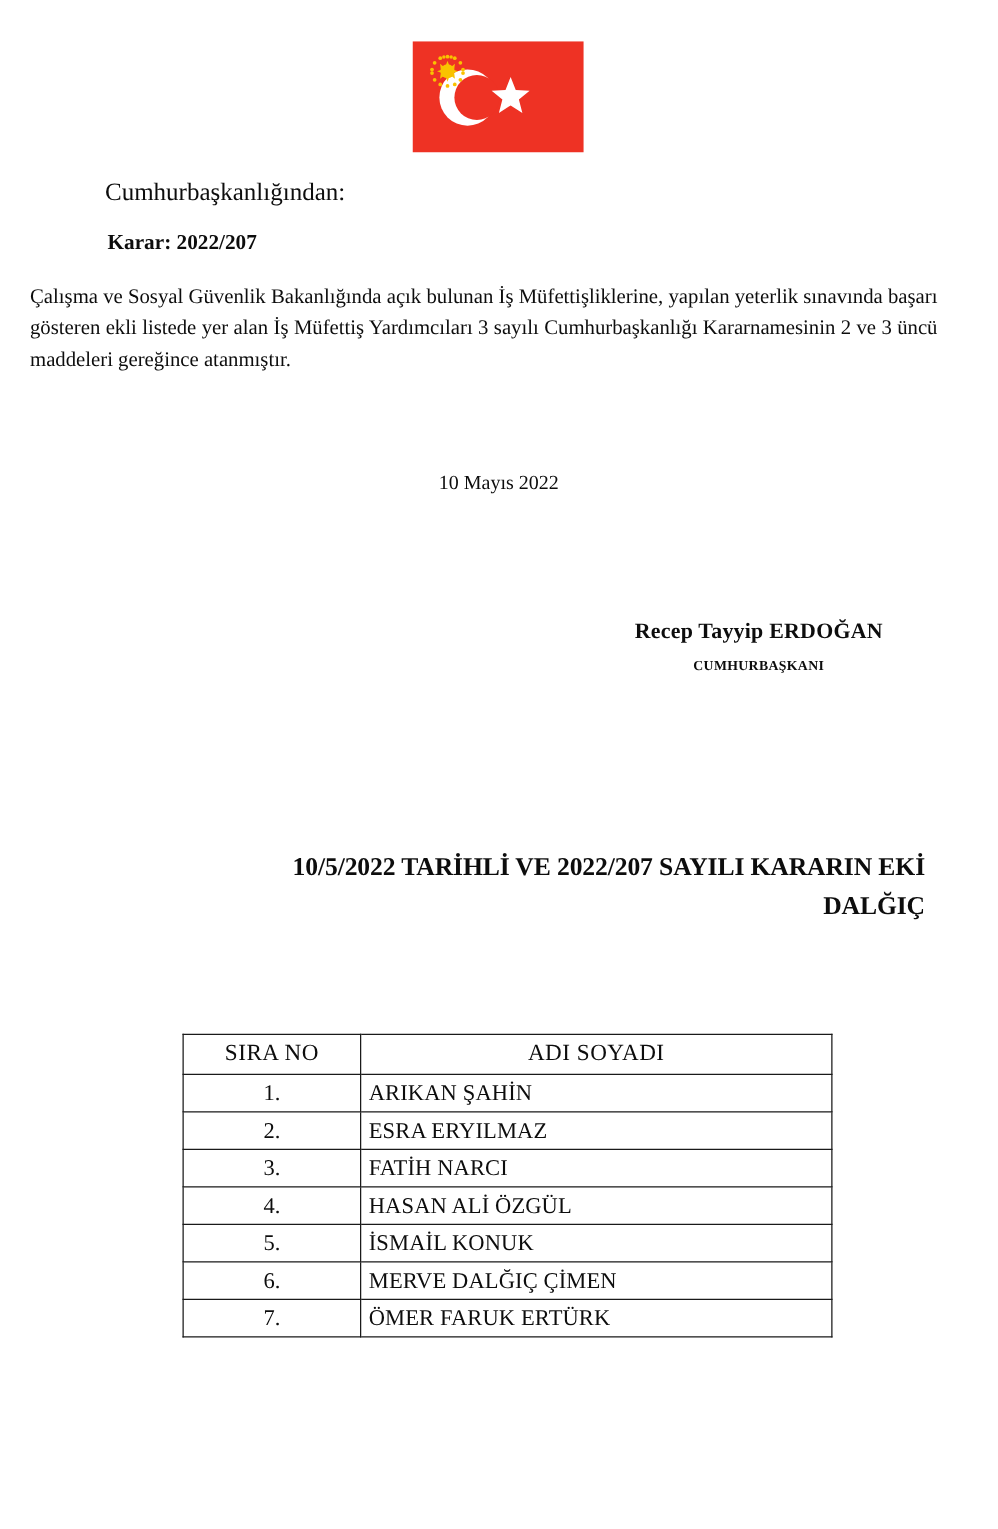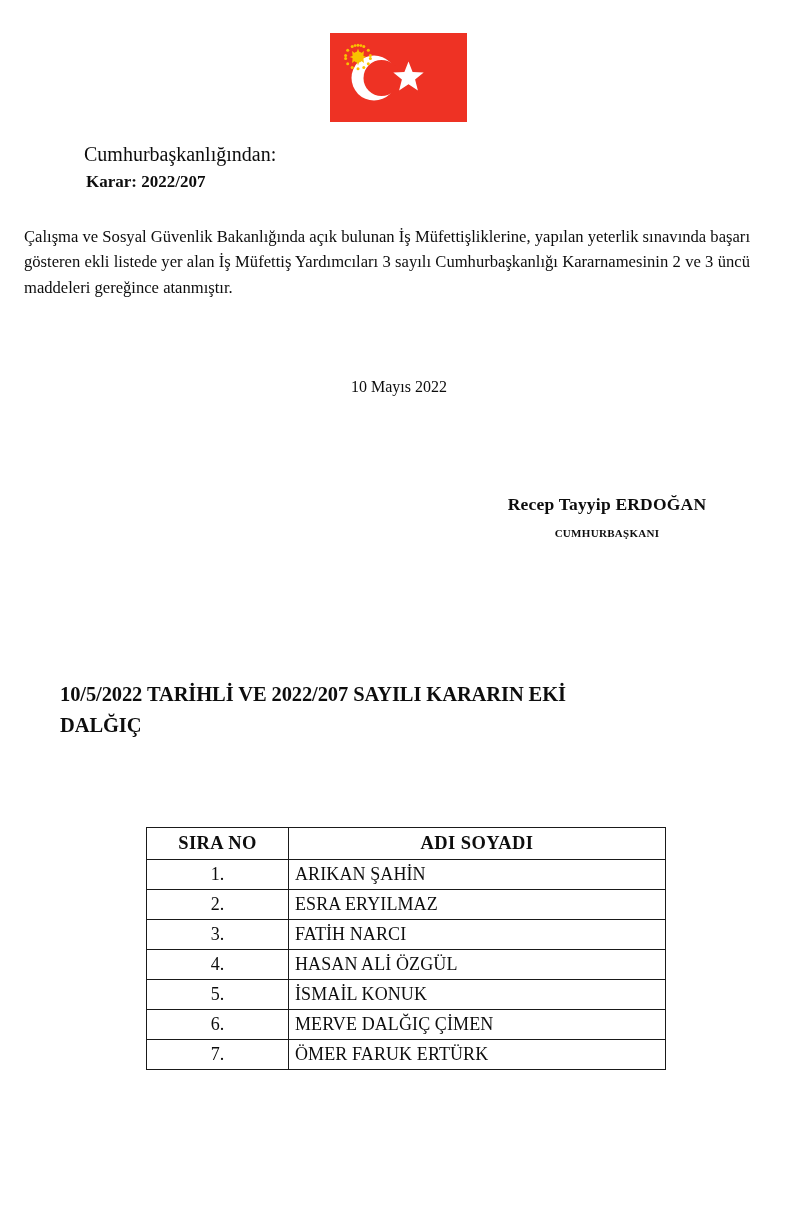--- a/index.html
+++ b/index.html
@@ -33,21 +33,21 @@
     left: 84px;
     top: 142px;
     font-size: 20px;
     line-height: 1.2;
     text-underline-offset: 3px;
     white-space: nowrap;
   }
   .decision-no {
     position: absolute;
     left: 86px;
-    top: 172px;
+    top: 184px;
     font-size: 17px;
     font-weight: bold;
     line-height: 1.2;
     white-space: nowrap;
   }
 
   
   .body-par {
     position: absolute;
     left: 24px;
@@ -90,21 +90,21 @@
     line-height: 1.25;
     font-weight: bold;
   }
 
   
   .annex-head {
     position: absolute;
     left: 60px;
     top: 679px;
     width: 680px;
-    text-align: left;
+    text-align: right;
     font-size: 20.5px;
     font-weight: bold;
     line-height: 31px;
     letter-spacing: -0.1px;
   }
 
   
   .list-table {
     position: absolute;
     left: 146px;
@@ -114,21 +114,21 @@
     table-layout: fixed;
   }
   .list-table th,
   .list-table td {
     border: 1.6px solid #1a1a1a;
     font-size: 18px;
     height: 29px;
     padding: 0 6px;
   }
   .list-table thead th {
-    font-weight: bold;
+    font-weight: normal;
     text-align: center;
     height: 31px;
     font-size: 18.5px;
     letter-spacing: 0.4px;
   }
   .col-no { width: 142px; }
   .col-name { width: 377px; }
   .cell-no {
     text-align: center;
     font-size: 18px;

